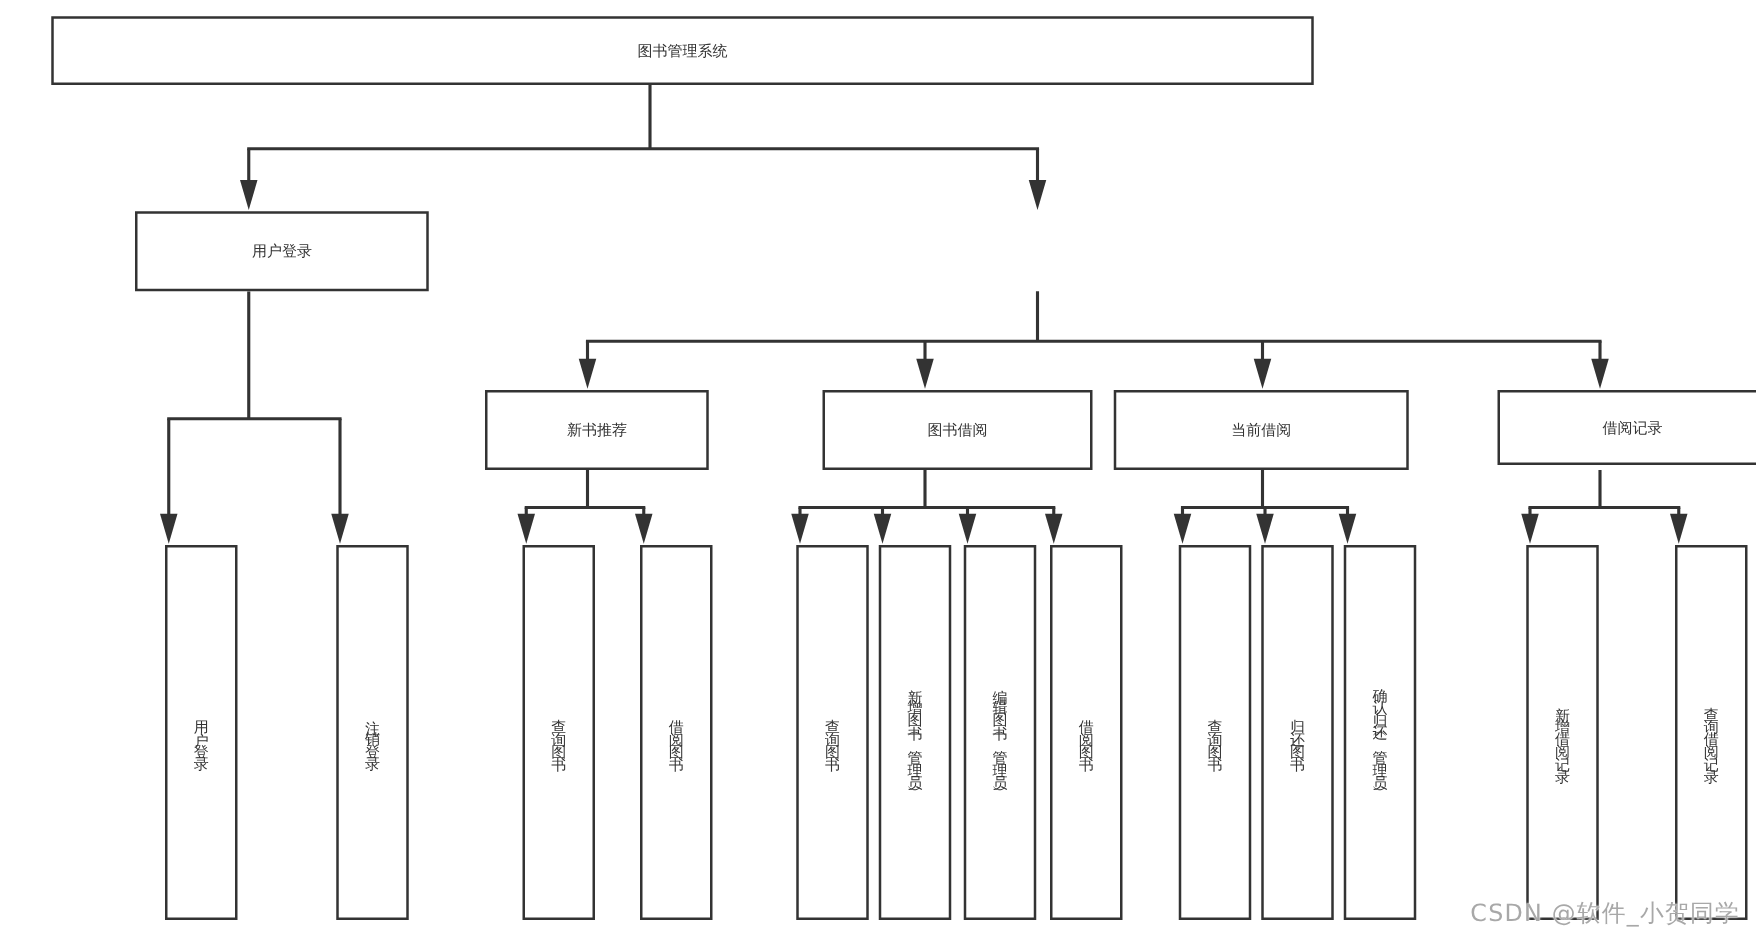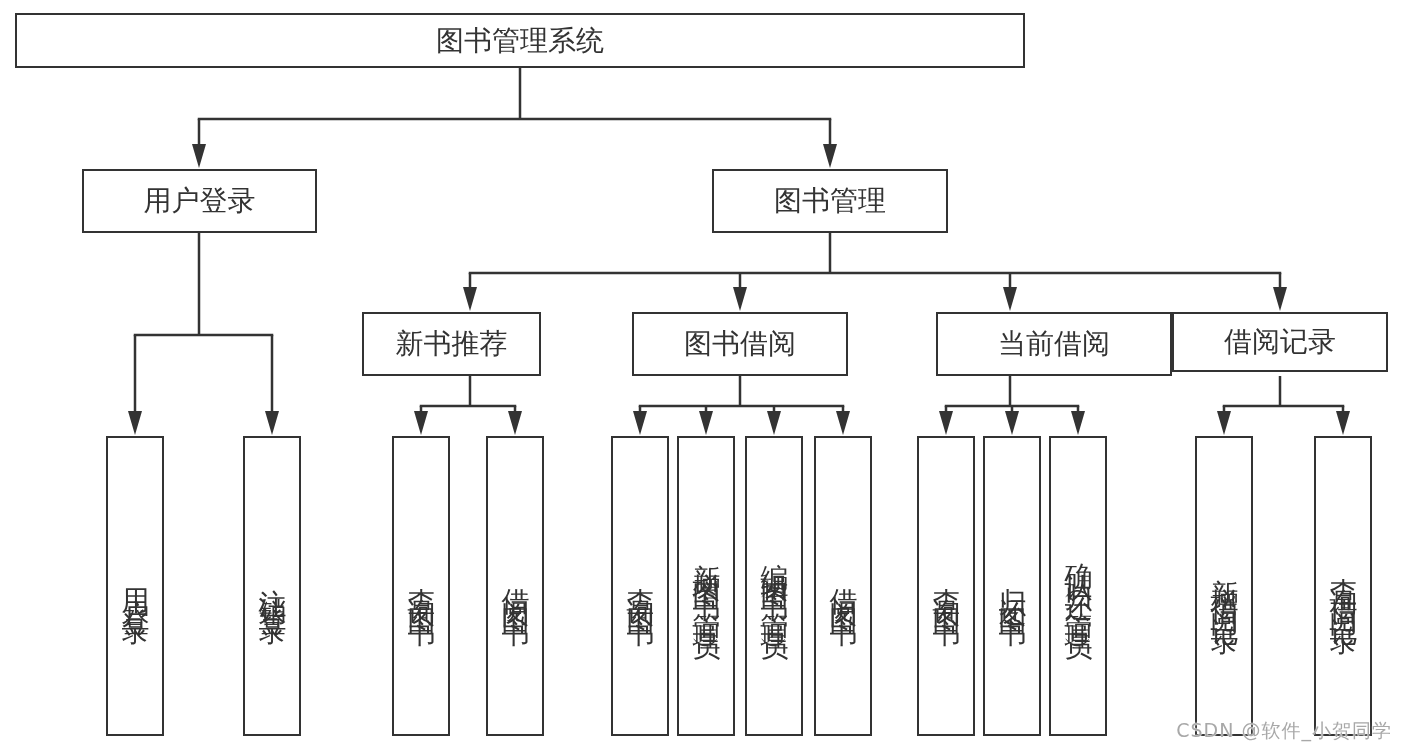--- a/index.html
+++ b/index.html
@@ -21,23 +21,24 @@
     position:absolute;left:0;top:0;width:1405px;height:747px;
     pointer-events:none;
   }
   .node{
     position:absolute;
     box-sizing:border-box;
     border:2.5px solid var(--line);
     background:var(--box-bg);
     color:var(--text);
     display:flex;align-items:center;justify-content:center;
-    font-size:28px;
+    font-size:12px;
     line-height:1;
     white-space:nowrap;
+    margin-left:26px;
   }
   .leaf span{
     writing-mode:vertical-rl;
     text-orientation:mixed;
     letter-spacing:10px;
     line-height:1;
   }
   .watermark{
     position:absolute;
     right:13px;bottom:3px;
@@ -105,25 +106,24 @@
       <line x1="1222.75" y1="406" x2="1344.25" y2="406" stroke="#333333" stroke-width="2.5"></line>
       <line x1="1224" y1="406" x2="1224" y2="417" stroke="#333333" stroke-width="2.5"></line>
       <polygon points="1217,411 1231,411 1224,435" fill="#333333"></polygon>
       <line x1="1343" y1="406" x2="1343" y2="417" stroke="#333333" stroke-width="2.5"></line>
       <polygon points="1336,411 1350,411 1343,435" fill="#333333"></polygon>
     </svg>
 
   <div class="node" style="left:15px;top:13px;width:1010px;height:55px">图书管理系统</div>
 
   <div class="node" style="left:82px;top:169px;width:235px;height:64px">用户登录</div>
-  <div class="node" style="left:712px;top:169px;width:236px;height:64px">图书管理</div>
 
   <div class="node" style="left:362px;top:312px;width:179px;height:64px">新书推荐</div>
   <div class="node" style="left:632px;top:312px;width:216px;height:64px">图书借阅</div>
-  <div class="node" style="left:936px;top:312px;width:236px;height:64px">当前借阅</div>
+  <div class="node" style="left:865px;top:312px;width:236px;height:64px">当前借阅</div>
   <div class="node" style="left:1172px;top:312px;width:216px;height:60px">借阅记录</div>
 
   <div class="node leaf" style="left:106px;top:436px;width:58px;height:300px">
     <span>用户登录</span>
   </div>
   <div class="node leaf" style="left:243px;top:436px;width:58px;height:300px">
     <span>注销登录</span>
   </div>
 
   <div class="node leaf" style="left:392px;top:436px;width:58px;height:300px">

